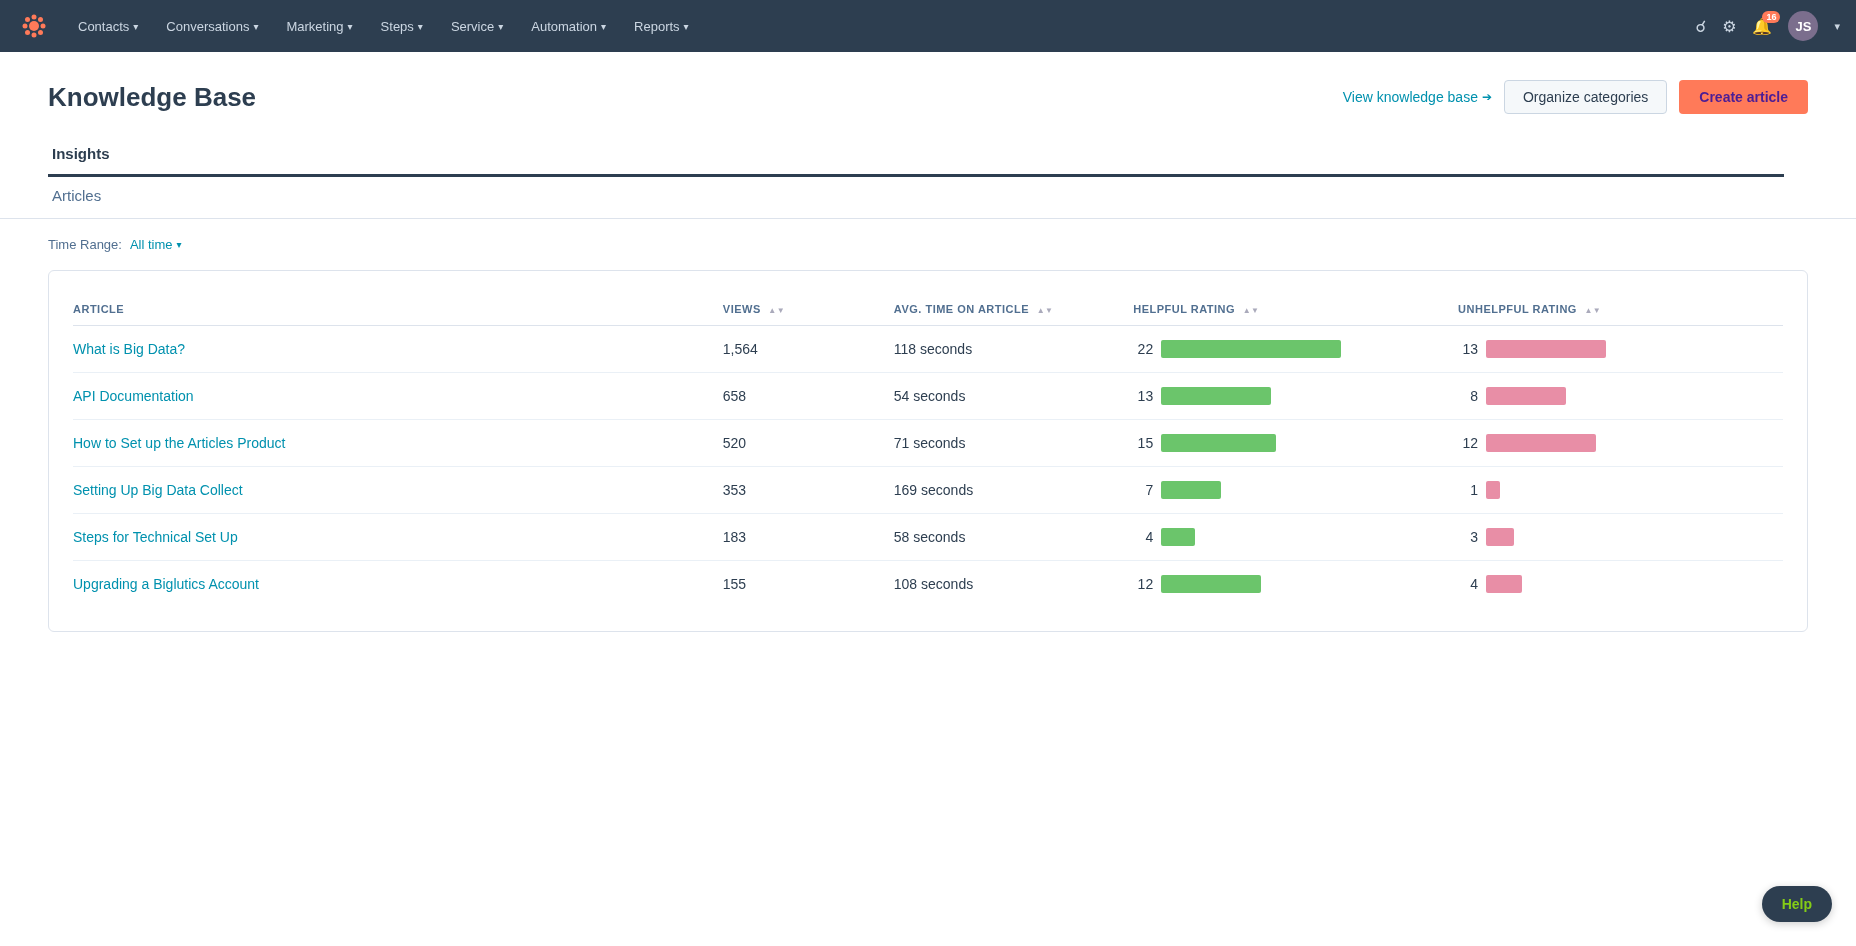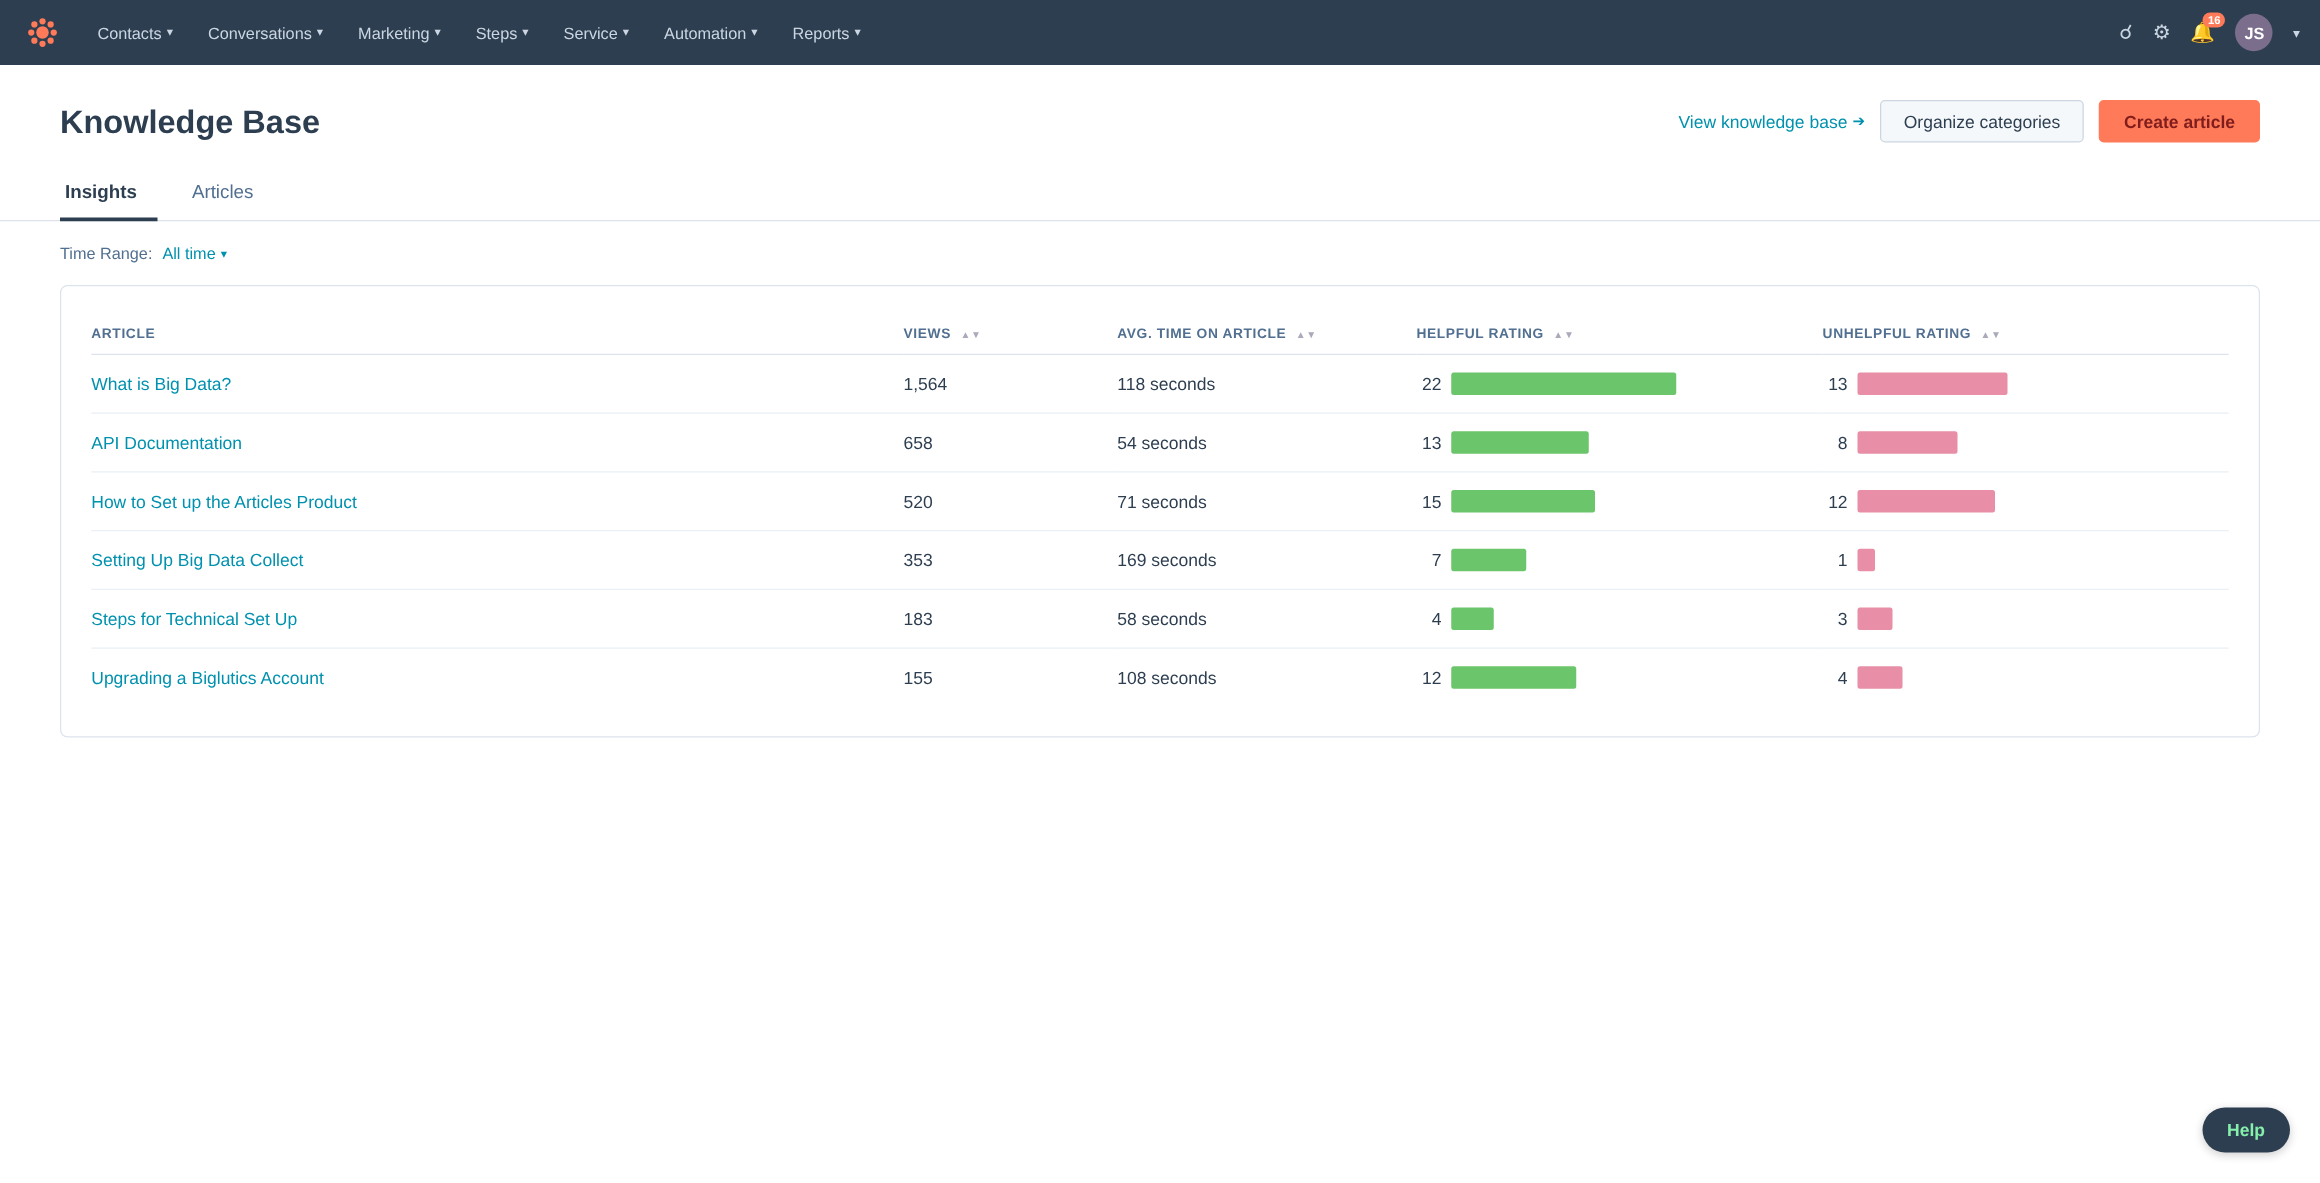--- a/index.html
+++ b/index.html
@@ -109,34 +109,35 @@
       border: 1px solid #cbd6e2;
       color: #2d3e50;
       padding: 8px 18px;
       border-radius: 4px;
       font-size: 14px;
       cursor: pointer;
     }
     .btn-primary {
       background: #ff7a59;
       border: none;
-      color: #7f1d1d;
+      color: #4c1d95;
       padding: 9px 20px;
       border-radius: 4px;
       font-size: 14px;
       font-weight: 600;
       cursor: pointer;
     }
 
     
     .tabs {
       display: flex;
       padding: 0 48px;
       margin-top: 20px;
       border-bottom: 1px solid #dde3ec;
+      flex-direction: column;
     }
     .tab {
       font-size: 15px;
       color: #516f90;
       padding: 10px 16px 12px 4px;
       margin-right: 24px;
       cursor: pointer;
       border-bottom: 3px solid transparent;
       position: relative;
       top: 1px;
@@ -250,21 +251,21 @@
     .col-avgtime { width: 14%; }
     .col-helpful { width: 19%; }
     .col-unhelpful { width: 19%; }
 
     
     .help-btn {
       position: fixed;
       bottom: 24px;
       right: 24px;
       background: #2d3e50;
-      color: #86efac;
+      color: #84cc16;
       border-radius: 50px;
       padding: 10px 20px;
       font-size: 14px;
       font-weight: 600;
       cursor: pointer;
       box-shadow: 0 2px 8px rgba(0,0,0,0.2);
     }
   </style>
 </head>
 <body>

